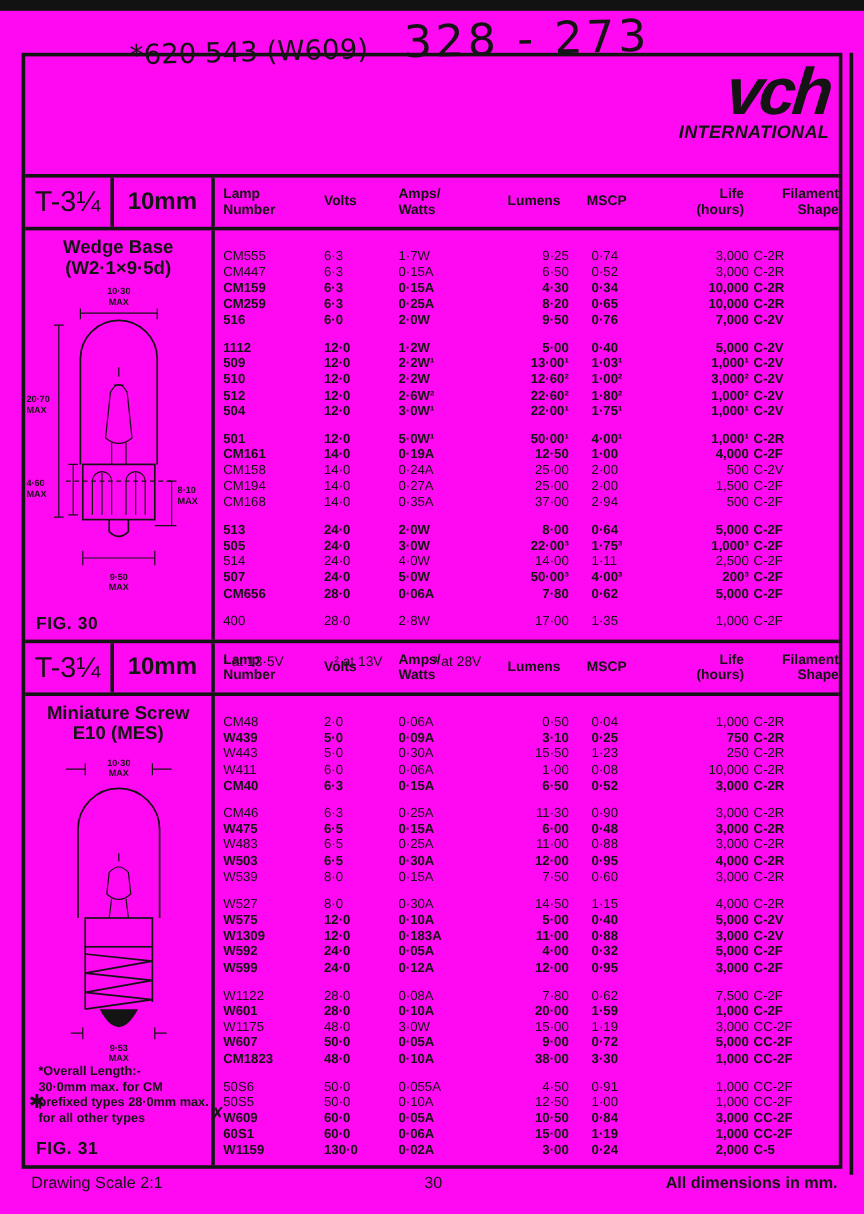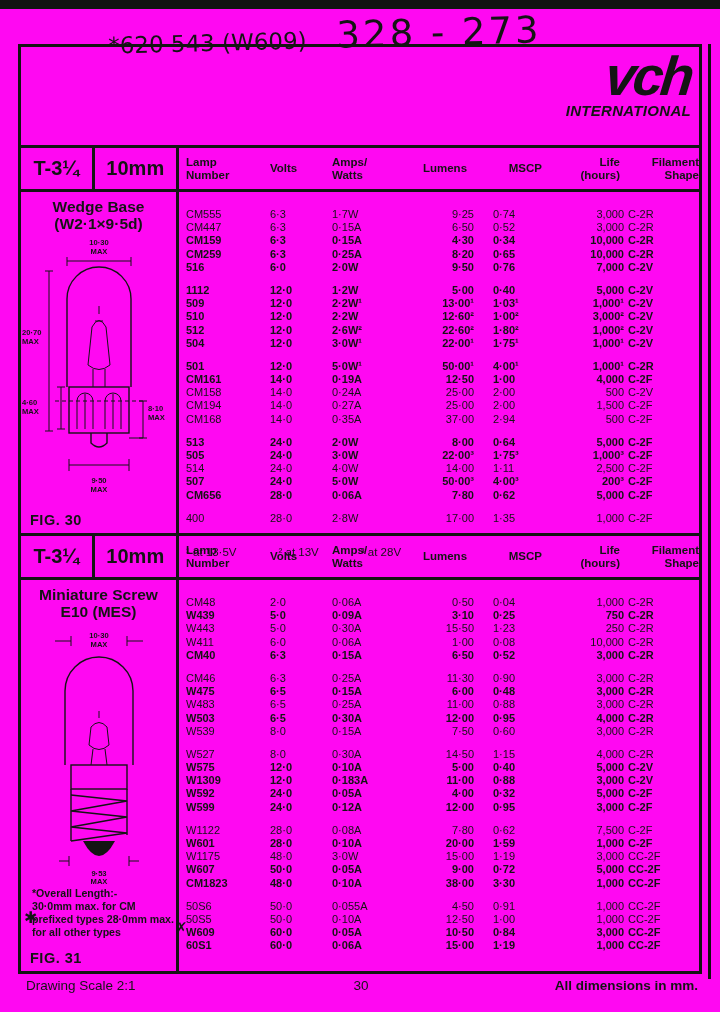--- a/index.html
+++ b/index.html
@@ -22,33 +22,33 @@
 
   .header{position:relative;height:98px;}
   .title{position:absolute;left:13px;top:26px;font-size:31px;font-weight:700;letter-spacing:.5px;}
   .logo{position:absolute;right:8px;top:6px;text-align:right;}
   .logo-main{display:block;font-size:55px;font-weight:700;font-style:italic;letter-spacing:-3px;
         line-height:.85;transform:skewX(-6deg);}
   .logo-sub{display:block;font-size:15px;font-weight:700;font-style:italic;letter-spacing:.3px;margin-top:2px;}
 
   .band{display:flex;border-top:3px solid var(--ink);border-bottom:3px solid var(--ink);height:47px;}
   .band-size{width:74px;border-right:3px solid var(--ink);display:flex;align-items:center;
-        justify-content:center;font-size:20px;font-weight:700;}
+        justify-content:center;font-size:24px;font-weight:400;}
   .band-dia{width:85px;border-right:3px solid var(--ink);display:flex;align-items:center;
         justify-content:center;font-size:20px;font-weight:700;}
   .band-cols{flex:1;display:flex;align-items:center;padding-left:7px;}
   .hcell{white-space:pre-line;font-size:11.5px;font-weight:700;line-height:1.12;}
 
   .c0{width:84px;}.c1{width:62px;}.c2{width:78px;}.c3{width:70px;}.c4{width:62px;}.c5{width:86px;}.c6{width:71px;}
   .tcell.c3{text-align:right;padding-right:6px;}
   .tcell.c4{text-align:left;padding-left:13px;}
   .tcell.c5{text-align:right;padding-right:4px;}
   .tcell.c6{text-align:left;padding-right:2px;}
   .hcell.c3{text-align:center;}
-  .hcell.c4{text-align:right;padding-left:9px;}
+  .hcell.c4{text-align:left;padding-left:9px;}
   .hcell.c5{text-align:right;padding-right:8px;}
   .hcell.c6{text-align:right;}
 
   .bodywrap{display:flex;align-items:stretch;}
   .bodywrap.t1{height:341px;}
   .bodywrap.t2{height:391px;}
   .panel{width:158px;border-right:3px solid var(--ink);position:relative;}
   .panel-head{margin-top:6px;text-align:center;font-weight:700;font-size:15.5px;line-height:1.12;}
   .fig-label{position:absolute;left:9px;bottom:5px;font-size:14.5px;font-weight:700;letter-spacing:.5px;}
   .panel-note{position:absolute;left:11px;bottom:32px;font-size:10.6px;font-weight:700;line-height:1.22;
@@ -624,20 +624,29 @@
               </div>
               <div class="trow bold">
                 <span class="tcell c0">60S1</span>
                 <span class="tcell c1">60·0</span>
                 <span class="tcell c2">0·06A</span>
                 <span class="tcell c3">15·00</span>
                 <span class="tcell c4">1·19</span>
                 <span class="tcell c5">1,000</span>
                 <span class="tcell c6">CC-2F</span>
               </div>
+              <div class="trow bold">
+                <span class="tcell c0">W1159</span>
+                <span class="tcell c1">130·0</span>
+                <span class="tcell c2">0·02A</span>
+                <span class="tcell c3">3·00</span>
+                <span class="tcell c4">0·24</span>
+                <span class="tcell c5">2,000</span>
+                <span class="tcell c6">C-5</span>
+              </div>
             </div>
           </div>
       </div>
     </div>
 
   </div>
 
   <div class="footerbar">
     <span class="footer-left">Drawing Scale 2:1</span>
     <span class="footer-center">30</span>

